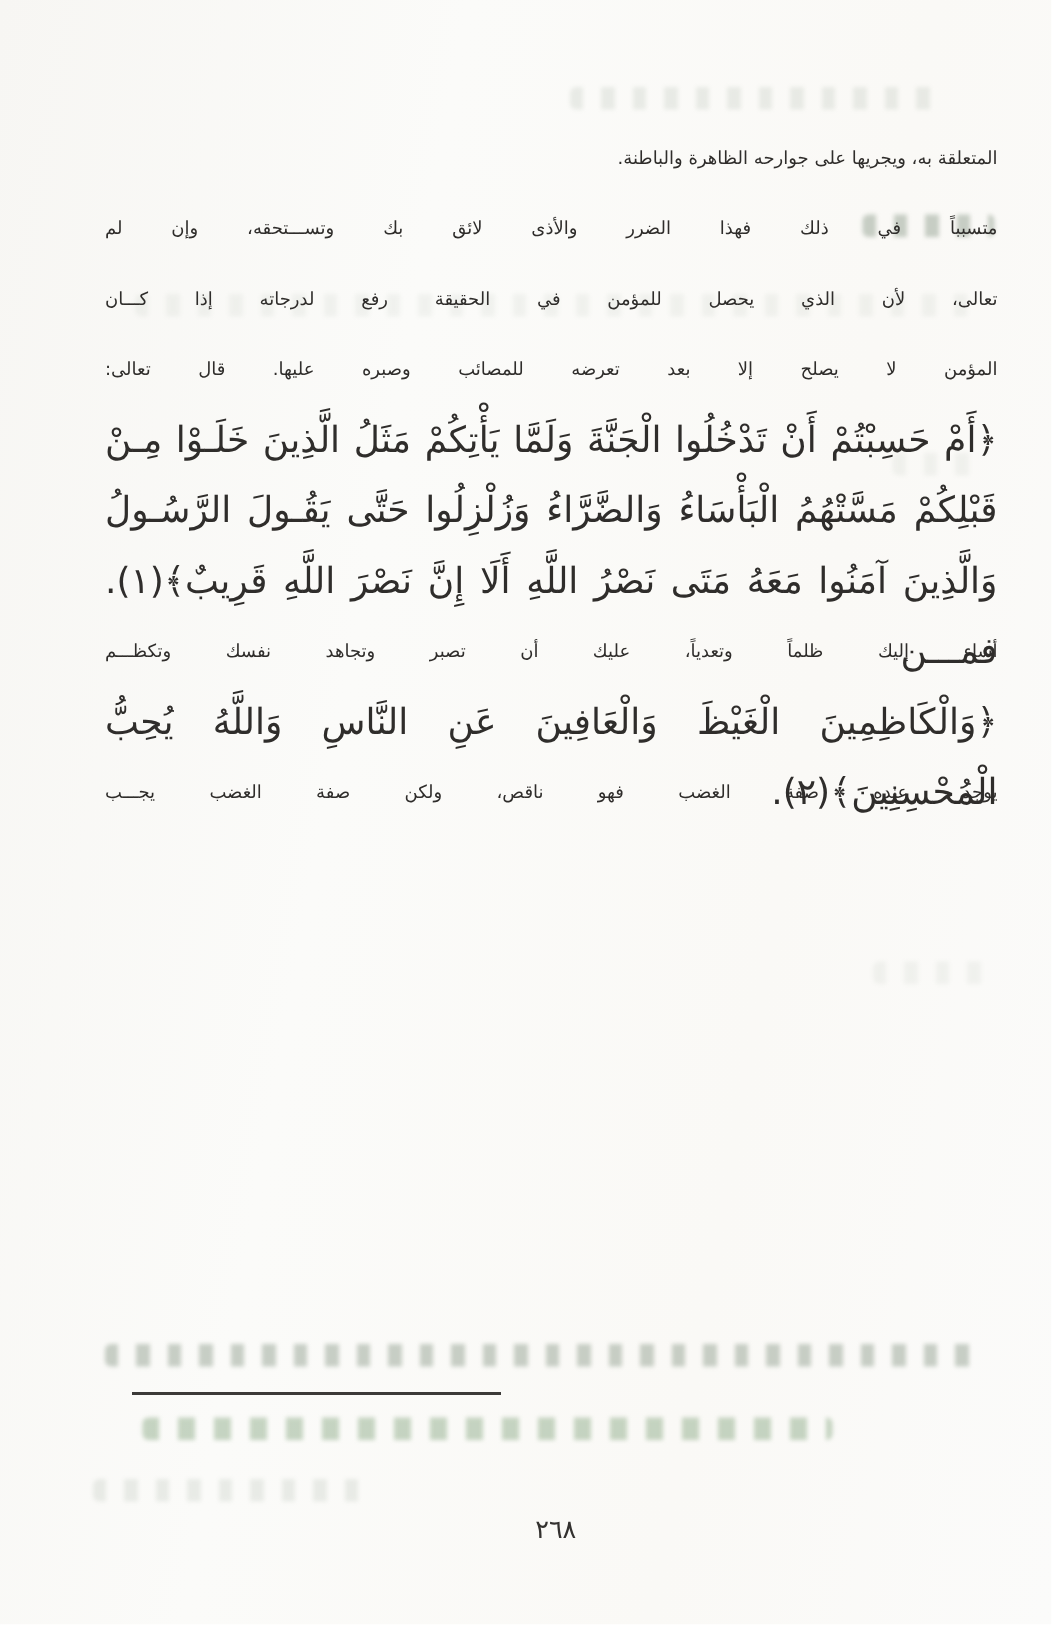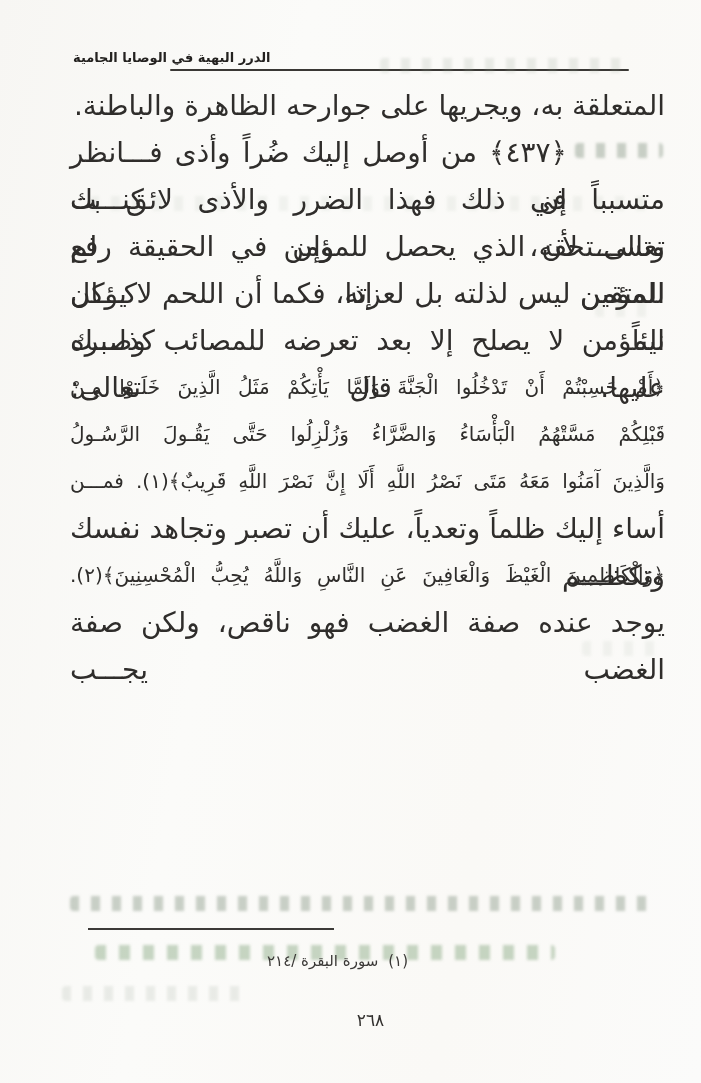--- a/index.html
+++ b/index.html
@@ -25,34 +25,34 @@
     position:absolute;left:170px;right:72px;top:69px;height:2px;
     background:#3a3835;border-radius:1px;
   }
   
   .body-text{
     position:absolute;top:82px;right:36px;left:70px; 
     direction:rtl;
   }
   .line{
     height:47px;line-height:47px;
-    font-size:28px;
+    font-size:12px;
     text-align:justify;
     text-align-last:justify;
     white-space:normal;
     overflow:visible;
   }
   .line--end{
     text-align:right;text-align-last:right;
   }
   .line--indent{
     padding-right:98px;
   }
   .line--verse{
-    font-size:20px;
+    font-size:24px;
     letter-spacing:0.2px;
   }
   
   .footnote-rule{
     position:absolute;top:928px;left:88px;width:246px;height:2px;
     background:#3c3a38;
   }
   .footnotes{
     position:absolute;top:948px;left:88px;width:320px;
     direction:rtl;text-align:right;
@@ -78,52 +78,43 @@
       rgba(132,165,126,0.45) 0 11px, rgba(132,165,126,0) 11px 24px);
   }
   .ghost.faint{opacity:.35;}
   .ghost.vfaint{opacity:.2;}
 </style>
 </head>
 <body>
 
 <div class="page">
 
-  <div class="header">
-    <span class="header-title">الدرر البهية في الوصايا الجامية</span>
-    <span class="header-rule"></span>
-  </div>
 
   <div class="ghost faint" style="top:58px;left:380px;width:250px;"></div>
   <div class="ghost" style="top:143px;left:575px;width:88px;"></div>
   <div class="ghost vfaint" style="top:196px;left:90px;width:565px;"></div>
   <div class="ghost vfaint" style="top:302px;left:595px;width:62px;"></div>
   <div class="ghost vfaint" style="top:641px;left:582px;width:76px;"></div>
   <div class="ghost" style="top:896px;left:70px;width:585px;"></div>
   <div class="ghost green" style="top:945px;left:95px;width:460px;"></div>
   <div class="ghost faint" style="top:986px;left:62px;width:180px;"></div>
 
   <div class="body-text" id="body-text">
       <div class="line line--end">المتعلقة به، ويجريها على جوارحه الظاهرة والباطنة.</div>
-      <div class="line line--indent">﴿٤٣٧﴾ من أوصل إليك ضُراً وأذى فـــانظر إن كنـــت</div>
       <div class="line line--normal">متسبباً في ذلك فهذا الضرر والأذى لائق بك وتســـتحقه، وإن لم</div>
-      <div class="line line--normal">تعالى، لأن الذي يحصل للمؤمن في الحقيقة رفع المتقين إذا كـــان</div>
-      <div class="line line--normal">للمؤمن ليس لذلته بل لعزته، فكما أن اللحم لا يؤكل نيئاً كذلـــك</div>
+      <div class="line line--normal">تعالى، لأن الذي يحصل للمؤمن في الحقيقة رفع لدرجاته إذا كـــان</div>
       <div class="line line--normal">المؤمن لا يصلح إلا بعد تعرضه للمصائب وصبره عليها. قال تعالى:</div>
       <div class="line line--verse">﴿أَمْ حَسِبْتُمْ أَنْ تَدْخُلُوا الْجَنَّةَ وَلَمَّا يَأْتِكُمْ مَثَلُ الَّذِينَ خَلَـوْا مِـنْ</div>
       <div class="line line--verse">قَبْلِكُمْ مَسَّتْهُمُ الْبَأْسَاءُ وَالضَّرَّاءُ وَزُلْزِلُوا حَتَّى يَقُـولَ الرَّسُـولُ</div>
       <div class="line line--verse">وَالَّذِينَ آمَنُوا مَعَهُ مَتَى نَصْرُ اللَّهِ أَلَا إِنَّ نَصْرَ اللَّهِ قَرِيبٌ﴾(١). فمـــن</div>
       <div class="line line--normal">أساء إليك ظلماً وتعدياً، عليك أن تصبر وتجاهد نفسك وتكظـــم</div>
       <div class="line line--verse">﴿وَالْكَاظِمِينَ الْغَيْظَ وَالْعَافِينَ عَنِ النَّاسِ وَاللَّهُ يُحِبُّ الْمُحْسِنِينَ﴾(٢).</div>
       <div class="line line--normal">يوجد عنده صفة الغضب فهو ناقص، ولكن صفة الغضب يجـــب</div>
     </div>
 
   <div class="footnote-rule"></div>
 
   <div class="footnotes">
-    <div class="footnote">
-      <span class="marker">(١)</span><span>سورة البقرة /٢١٤</span>
-    </div>
   </div>
 
   <div class="page-number">٢٦٨</div>
 
 </div>
 
 </body></html>

